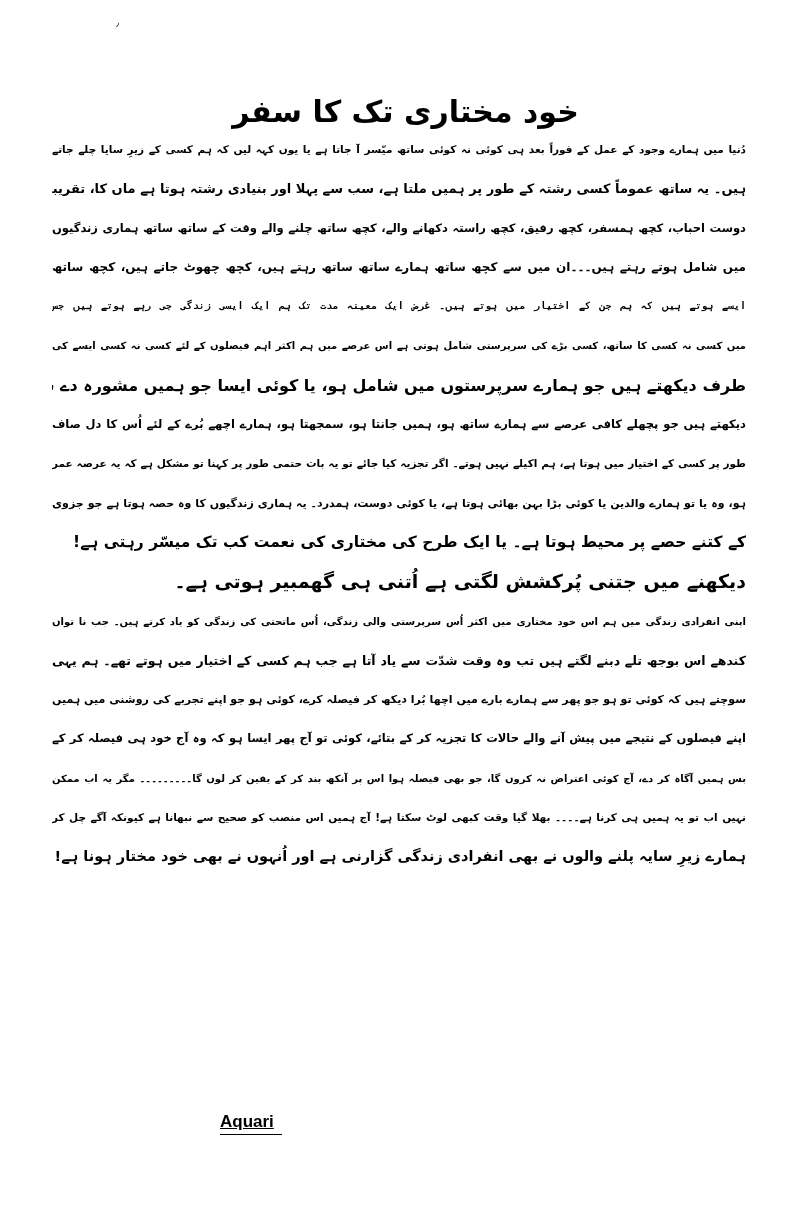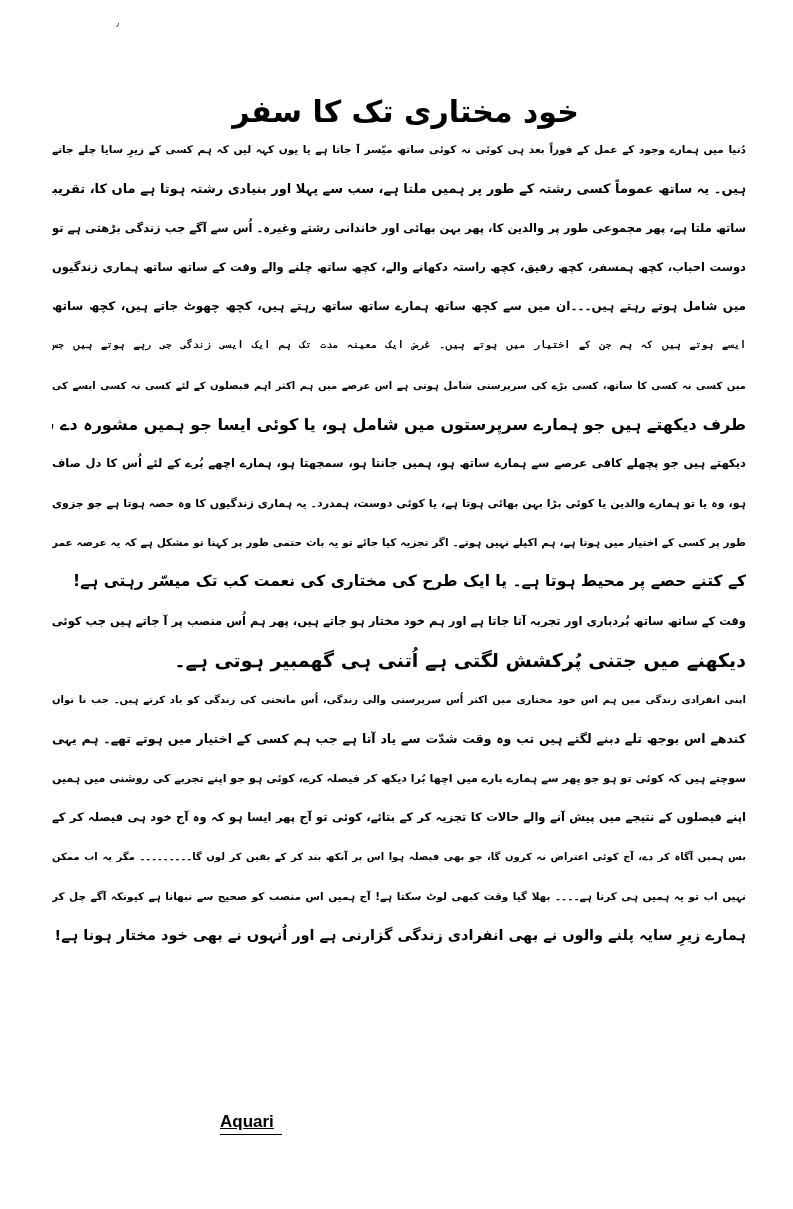--- a/index.html
+++ b/index.html
@@ -82,31 +82,29 @@
 <body>
 
 <div class="page">
   <div class="page-mark">٫</div>
 
   <h1 class="title" style="margin:9px;">خود مختاری تک کا سفر</h1>
 
   <div class="body-text" id="body-text">
       <span class="line" style="font-size: 10.5px;">دُنیا میں ہمارے وجود کے عمل کے فوراً بعد ہی کوئی نہ کوئی ساتھ میّسر آ جاتا ہے یا یوں کہہ لیں کہ ہم کسی کے زیرِ سایا چلے جاتے</span>
       <span class="line" style="font-size: 13px;">ہیں۔ یہ ساتھ عموماً کسی رشتہ کے طور پر ہمیں ملتا ہے، سب سے پہلا اور بنیادی رشتہ ہوتا ہے ماں کا، تقریباً ہر بچے کو اپنی ماں کا</span>
-      <span class="line" style="font-size: 11.5px;">ساتھ ملتا ہے، پھر مجموعی طور پر والدین کا، پھر بہن بھائی اور خاندانی رشتے وغیرہ۔ اُس سے آگے جب زندگی بڑھتی ہے تو</span>
       <span class="line" style="font-size: 11.5px;">دوست احباب، کچھ ہمسفر، کچھ رفیق، کچھ راستہ دکھانے والے، کچھ ساتھ چلنے والے وقت کے ساتھ ساتھ ہماری زندگیوں</span>
       <span class="line" style="font-size: 12px;">میں شامل ہوتے رہتے ہیں۔۔۔ان میں سے کچھ ساتھ ہمارے ساتھ ساتھ رہتے ہیں، کچھ چھوٹ جاتے ہیں، کچھ ساتھ</span>
       <span class="line" style="font-size: 10px; font-family: Liberation Mono, monospace;">ایسے ہوتے ہیں کہ ہم جن کے اختیار میں ہوتے ہیں۔ غرض ایک معینہ مدت تک ہم ایک ایسی زندگی جی رہے ہوتے ہیں جس</span>
       <span class="line" style="font-size: 10px;">میں کسی نہ کسی کا ساتھ، کسی بڑے کی سرپرستی شامل ہوتی ہے اس عرصے میں ہم اکثر اہم فیصلوں کے لئے کسی نہ کسی ایسے کی</span>
       <span class="line" style="font-size: 16px;">طرف دیکھتے ہیں جو ہمارے سرپرستوں میں شامل ہو، یا کوئی ایسا جو ہمیں مشورہ دے سکے۔ ہم مجموعی طور پر کسی ایسے کی طرف</span>
       <span class="line" style="font-size: 11.5px;">دیکھتے ہیں جو پچھلے کافی عرصے سے ہمارے ساتھ ہو، ہمیں جانتا ہو، سمجھتا ہو، ہمارے اچھے بُرے کے لئے اُس کا دل صاف</span>
+      <span class="line" style="font-size: 10.5px;">طور پر کسی کے اختیار میں ہوتا ہے، ہم اکیلے نہیں ہوتے۔ اگر تجزیہ کیا جائے تو یہ بات حتمی طور پر کہنا تو مشکل ہے کہ یہ عرصہ عمر</span>
       <span class="line" style="font-size: 11px;">ہو، وہ یا تو ہمارے والدین یا کوئی بڑا بہن بھائی ہوتا ہے، یا کوئی دوست، ہمدرد۔ یہ ہماری زندگیوں کا وہ حصہ ہوتا ہے جو جزوی</span>
-      <span class="line" style="font-size: 10.5px;">طور پر کسی کے اختیار میں ہوتا ہے، ہم اکیلے نہیں ہوتے۔ اگر تجزیہ کیا جائے تو یہ بات حتمی طور پر کہنا تو مشکل ہے کہ یہ عرصہ عمر</span>
       <span class="line last" style="font-size: 15.5px;">کے کتنے حصے پر محیط ہوتا ہے۔ یا ایک طرح کی مختاری کی نعمت کب تک میسّر رہتی ہے!</span>
-      <span class="line" style="font-size: 11.5px;">وقت کے ساتھ ساتھ بُردباری اور تجربہ آتا جاتا ہے اور ہم خود مختار ہو جاتے ہیں، پھر ہم اُس منصب پر آ جاتے ہیں جب کوئی</span>
       <span class="line last" style="font-size: 19px;">دیکھنے میں جتنی پُرکشش لگتی ہے اُتنی ہی گھمبیر ہوتی ہے۔</span>
       <span class="line" style="font-size: 10px;">اپنی انفرادی زندگی میں ہم اس خود مختاری میں اکثر اُس سرپرستی والی زندگی، اُس ماتحتی کی زندگی کو یاد کرتے ہیں۔ جب نا تواں</span>
       <span class="line" style="font-size: 12.5px;">کندھے اس بوجھ تلے دبنے لگتے ہیں تب وہ وقت شدّت سے یاد آتا ہے جب ہم کسی کے اختیار میں ہوتے تھے۔ ہم یہی</span>
       <span class="line" style="font-size: 11px;">سوچتے ہیں کہ کوئی تو ہو جو پھر سے ہمارے بارے میں اچھا بُرا دیکھ کر فیصلہ کرے، کوئی ہو جو اپنے تجربے کی روشنی میں ہمیں</span>
       <span class="line" style="font-size: 11.5px;">اپنے فیصلوں کے نتیجے میں پیش آنے والے حالات کا تجزیہ کر کے بتائے، کوئی تو آج پھر ایسا ہو کہ وہ آج خود ہی فیصلہ کر کے</span>
       <span class="line" style="font-size: 10px;">بس ہمیں آگاہ کر دے، آج کوئی اعتراض نہ کروں گا، جو بھی فیصلہ ہوا اس پر آنکھ بند کر کے یقین کر لوں گا۔۔۔۔۔۔۔۔۔ مگر یہ اب ممکن</span>
       <span class="line" style="font-size: 10.5px;">نہیں اب تو یہ ہمیں ہی کرنا ہے۔۔۔۔ بھلا گیا وقت کبھی لوٹ سکتا ہے! آج ہمیں اس منصب کو صحیح سے نبھانا ہے کیونکہ آگے چل کر</span>
       <span class="line last" style="font-size: 14.5px;">ہمارے زیرِ سایہ پلنے والوں نے بھی انفرادی زندگی گزارنی ہے اور اُنہوں نے بھی خود مختار ہونا ہے!</span>
     </div>
 

